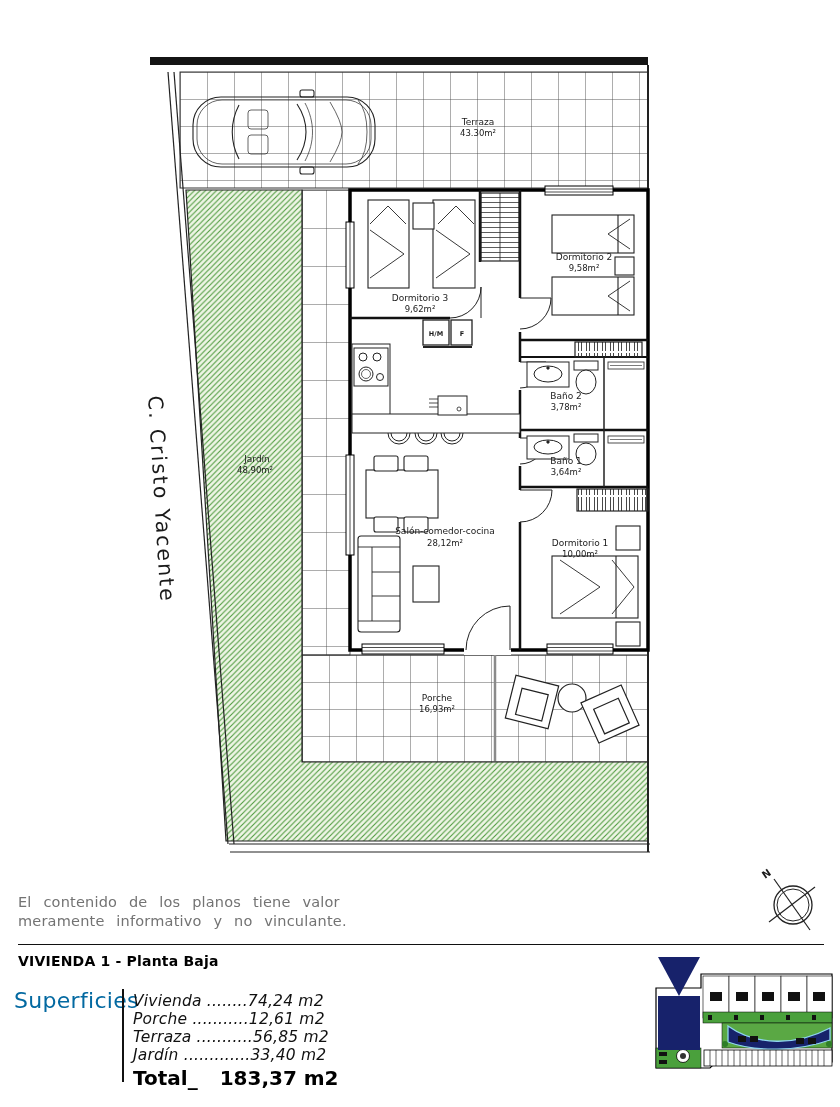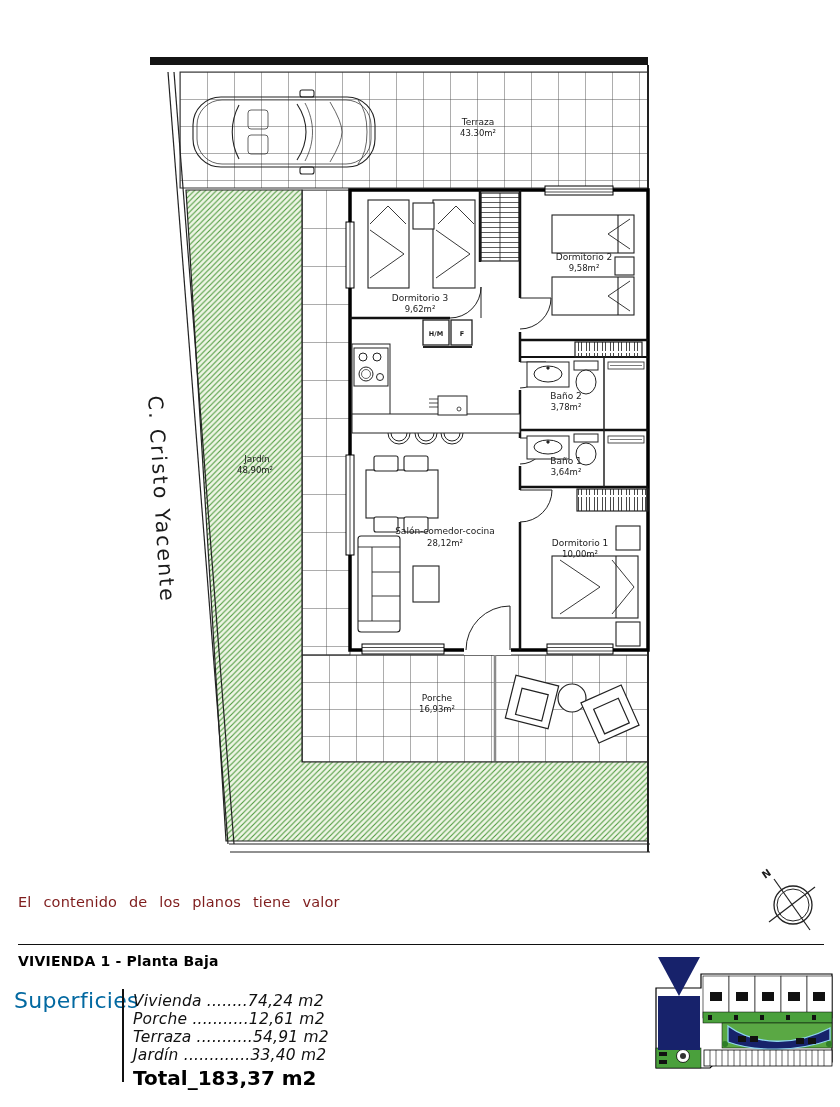--- a/index.html
+++ b/index.html
@@ -4,29 +4,29 @@
 <style>
   html,body{margin:0;padding:0;}
   body{
     width:840px;height:1107px;position:relative;background:#fff;
     font-family:"DejaVu Sans","Liberation Sans",sans-serif;color:#111;
     overflow:hidden;
   }
   svg text{font-family:"DejaVu Sans","Liberation Sans",sans-serif;fill:#1a1a1a;}
   .planwrap{position:absolute;left:0;top:0;}
   .disclaimer{position:absolute;left:18px;top:893px;font-size:14.5px;
-    letter-spacing:.2px;word-spacing:7px;line-height:1.3;color:#7f1d1d;}
+    letter-spacing:.2px;word-spacing:7px;line-height:1.3;color:#737373;}
   .rule{position:absolute;left:18px;top:944px;width:806px;border-top:1.7px solid #111;}
   .vtitle{position:absolute;left:18px;top:953px;font-size:14px;font-weight:bold;color:#000;letter-spacing:.2px;}
   .superficies{position:absolute;left:14px;top:988px;font-size:22px;color:#0369a1;letter-spacing:.3px;text-align:right;}
   .vbar{position:absolute;left:122px;top:989px;width:2px;height:93px;background:#111;}
   .rows{position:absolute;left:133px;top:992px;font-size:15.5px;line-height:18px;color:#111;letter-spacing:.2px;font-style:italic;}
   .rows .val{font-weight:500;}
   .total{position:absolute;left:133px;top:1066px;font-size:20px;font-weight:bold;color:#000;}
-  .total .tval{}
+  .total .tval{margin-left:22px;}
   .minimap{position:absolute;left:646px;top:956px;}
 </style>
 </head>
 <body>
 
 <div class="planwrap">
 <svg width="840" height="950" viewBox="0 0 840 950">
   <defs>
     <pattern id="gT" width="27" height="27" patternUnits="userSpaceOnUse" x="180" y="72">
       <path d="M27,0 H0 V27" fill="none" stroke="#4a4a4a" stroke-width="0.9"></path>
@@ -243,31 +243,32 @@
     <circle r="16" stroke-width="1"></circle>
     <line x1="17" y1="25" x2="-19" y2="-26" stroke-width="1.2"></line>
     <line x1="-24" y1="17" x2="22" y2="-18" stroke-width="1.2"></line>
     <text x="-28" y="-26" font-size="10" font-weight="bold" stroke="none" transform="rotate(-35 -28 -26)">N</text>
   </g>
 </svg>
 </div>
 
 <div class="disclaimer">
   <div>El contenido de los planos tiene valor</div>
+  <div>meramente informativo y no vinculante.</div>
 </div>
 
 <div class="rule"></div>
 <div class="vtitle">VIVIENDA 1 - Planta Baja</div>
 <div class="superficies">Superficies</div>
 <div class="vbar"></div>
 
 <div class="rows">
   <div><span>Vivienda </span><span>........</span><span class="val">74,24 m2</span></div>
   <div><span>Porche </span><span>...........</span><span class="val">12,61 m2</span></div>
-  <div><span>Terraza </span><span>...........</span><span class="val">54,91 m2</span></div>
+  <div><span>Terraza </span><span>...........</span><span class="val">56,85 m2</span></div>
   <div><span>Jardín </span><span>.............</span><span class="val">33,40 m2</span></div>
 </div>
 
 <div class="total">
   <span>Total_</span><span class="tval">183,37 m2</span>
 </div>
 
 <svg class="minimap" width="190" height="116" viewBox="0 0 190 116">
   <polygon points="10,32 55,32 55,18 186,18 186,106 70,106 64,112 10,112" fill="#fff" stroke="#000" stroke-width="1.2"></polygon>
 

